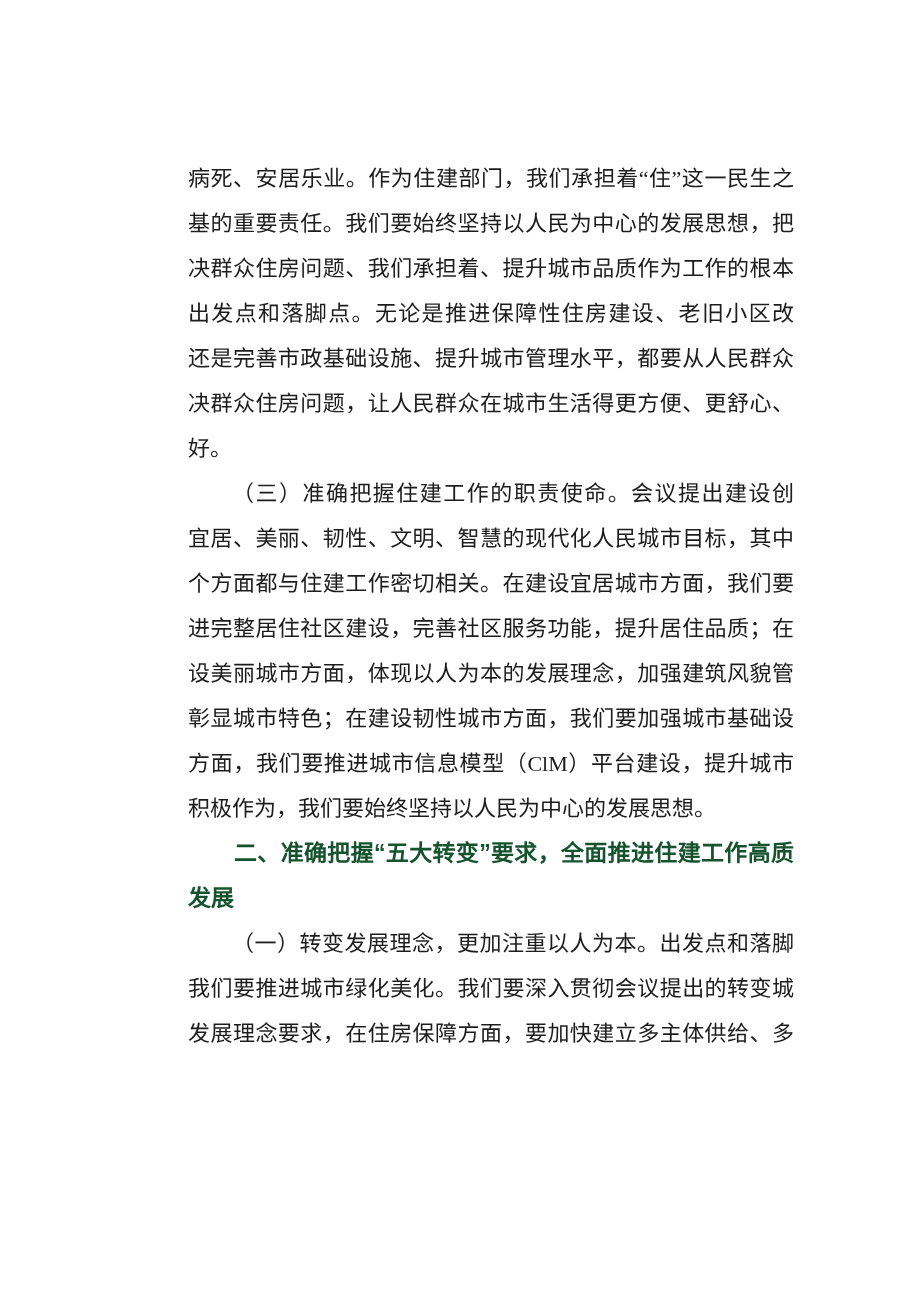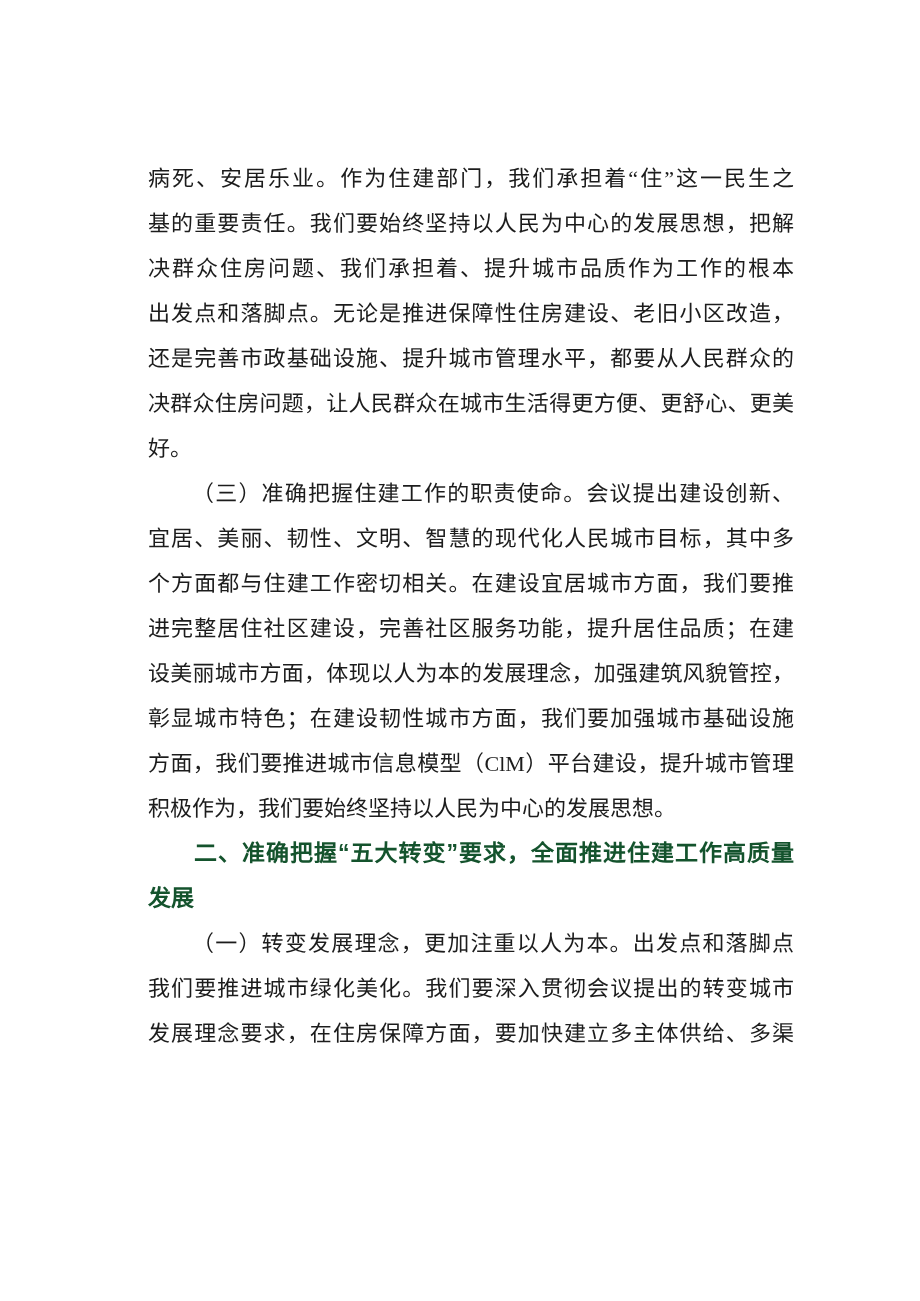--- a/index.html
+++ b/index.html
@@ -22,20 +22,21 @@
     color: #1c1c1c;
     font-family: "Liberation Serif", "DejaVu Serif", serif;
   }
   .line {
     height: 45px;
     line-height: 45px;
     font-size: 22px;
     text-align: justify;
     text-align-last: justify;
     overflow: hidden;
+    margin-left: 40px;
   }
   .line.indent {
     text-indent: 2em;
   }
   .line.end {
     text-align: left;
     text-align-last: left;
   }
   .line.heading {
     font-family: "Liberation Sans", "DejaVu Sans", sans-serif;

